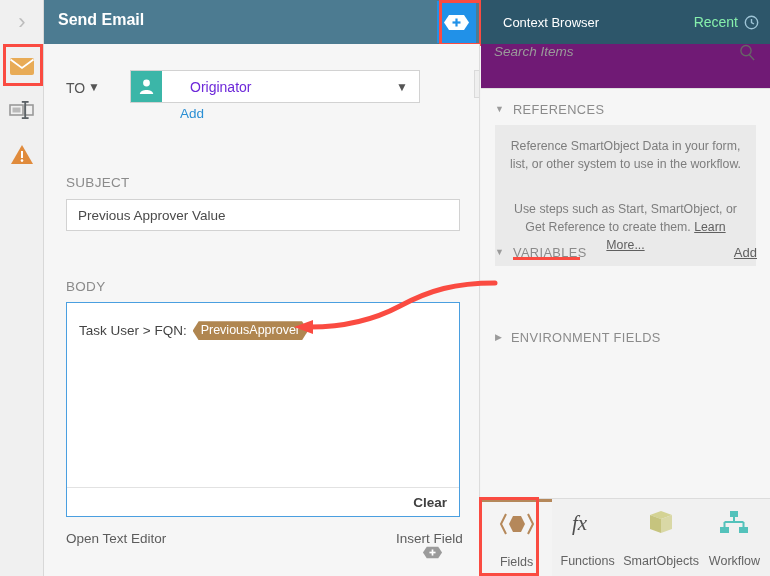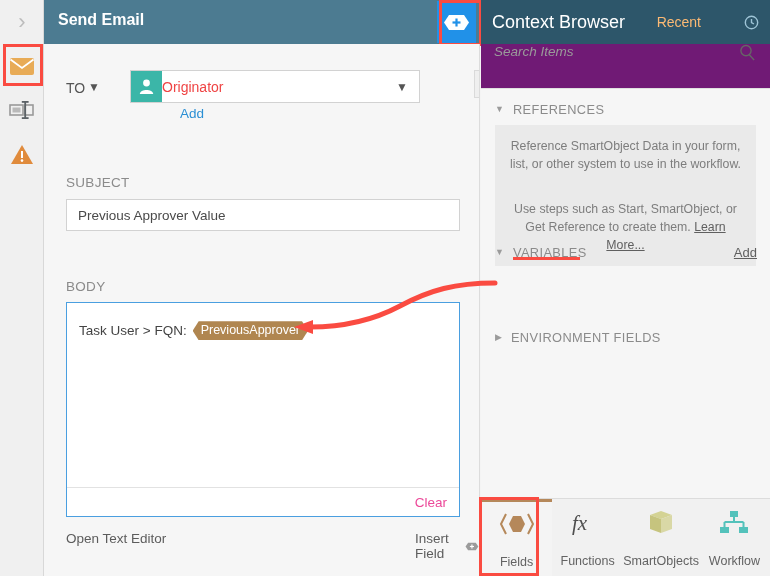--- a/index.html
+++ b/index.html
@@ -66,21 +66,21 @@
   #to-label { position: absolute; left: 22px; top: 36px; color: #555; font-size: 14px; }
   #to-chevron { position: absolute; left: 44px; top: 36px; color: #555; font-size: 12px; }
   #recipient-control {
     position: absolute; left: 86px; top: 26px; width: 290px; height: 33px;
     background: #ffffff; border: 1px solid #d2d2d2; display: flex; align-items: center;
   }
   #recipient-avatar {
     width: 31px; height: 31px; background: #3bb6a8;
     display: flex; align-items: center; justify-content: center; flex: 0 0 31px;
   }
-  #recipient-value { flex: 1; padding-left: 0; font-size: 14px; color: #ef4444; }
+  #recipient-value { flex: 1; padding-left: 28px; font-size: 14px; color: #6d28d9; }
   #recipient-chevron { padding-right: 11px; color: #555; font-size: 12px; }
   #add-recipient-link {
     position: absolute; left: 136px; top: 62px; color: #2a8fd4; font-size: 13.5px;
   }
   #edit-recipient-button {
     position: absolute; left: 430px; top: 26px; width: 28px; height: 28px;
     background: #efefef; border: 1px solid #dadada;
     display: flex; align-items: center; justify-content: center;
   }
 
@@ -105,42 +105,42 @@
     display: inline-block; position: relative; vertical-align: middle;
     height: 19px; line-height: 19px; background: #b08650; color: #ffffff;
     font-size: 12.5px; padding: 0 8px; margin: 0 2px 0 6px;
     clip-path: polygon(6px 0, calc(100% - 6px) 0, 100% 50%, calc(100% - 6px) 100%, 6px 100%, 0 50%);
   }
   #body-footer {
     position: absolute; left: 0; right: 0; bottom: 0; height: 29px;
     border-top: 1px solid #e2e2e2; display: flex; align-items: center;
     justify-content: flex-end; padding-right: 12px;
   }
-  #clear-link { font-size: 13.5px; color: #ec4899; }
+  #clear-link { font-size: 13.5px; color: #404040; font-weight: bold; }
   #open-text-editor-link {
     position: absolute; left: 22px; top: 487px; font-size: 13.5px; color: #5c5c5c;
   }
   #insert-field-control {
-    position: absolute; left: 371px; top: 487px; display: flex; align-items: center;
+    position: absolute; left: 352px; top: 487px; display: flex; align-items: center; flex-direction: column;
   }
   #insert-field-label { font-size: 13.5px; color: #5c5c5c; margin-right: 6px; }
 
   
   #right-panel {
     position: absolute; left: 481px; top: 0; width: 289px; height: 576px;
     background: #f6f6f6;
   }
   #ctx-header {
     position: absolute; left: 0; top: 0; width: 289px; height: 44px;
     background: #2d566a; display: flex; align-items: center;
   }
-  #ctx-title { color: #ffffff; font-size: 18px; margin-left: 11px; }
+  #ctx-title { color: #ffffff; font-size: 13px; margin-left: 22px; }
   #recent-control {
     margin-left: auto; margin-right: 11px; display: flex; align-items: center;
-    color: #fdba74; font-size: 14px; gap: 37px;
+    color: #86efac; font-size: 14px;
   }
   #recent-label { margin-right: 6px; }
 
   #search-bar {
     position: absolute; left: 0; top: 44px; width: 289px; height: 45px;
     background: #701a75; border-bottom: 1px solid #e0e0e0;
     display: flex; align-items: flex-start;
   }
   #search-input {
     flex: 1; border: none; outline: none; background: transparent;

